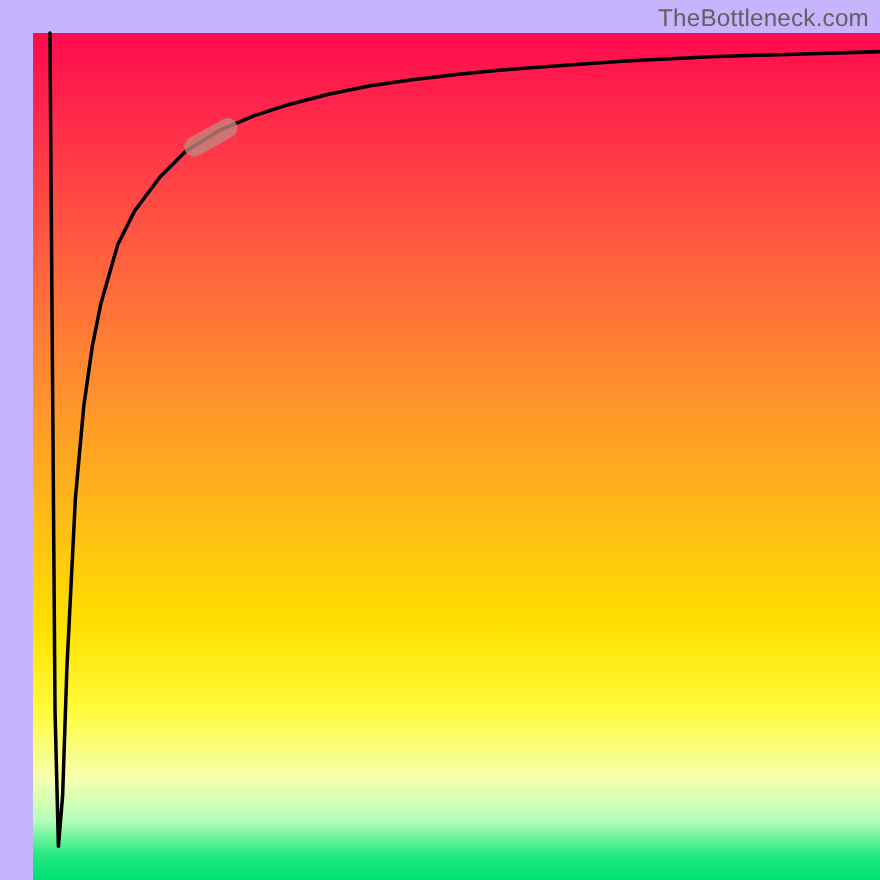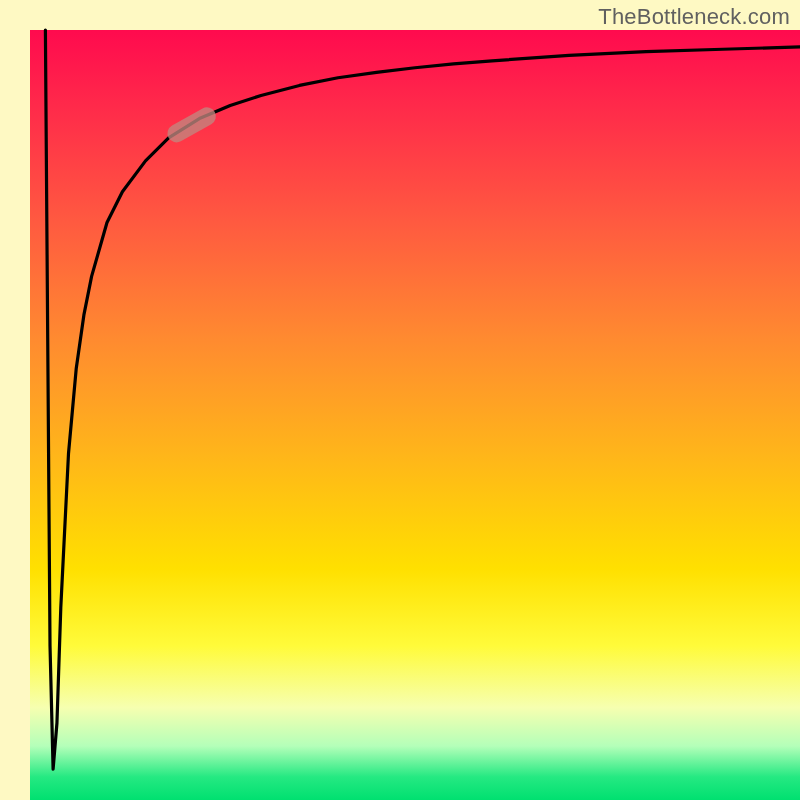--- a/index.html
+++ b/index.html
@@ -1,21 +1,21 @@
 <!DOCTYPE html>
 <html><head>
 <meta charset="utf-8">
 <style>
   * { margin: 0; padding: 0; box-sizing: border-box; }
   html, body { width: 800px; height: 800px; overflow: hidden; background: #fff; }
   .canvas {
     position: relative;
     width: 800px;
     height: 800px;
-    background: #fef9c3;
+    background: #c4b5fd;
   }
   .attribution {
     position: absolute;
     top: 4px;
     right: 10px;
     font-family: Arial, Helvetica, sans-serif;
     font-size: 22px;
     color: #606060;
     letter-spacing: 0.2px;
     z-index: 10;

